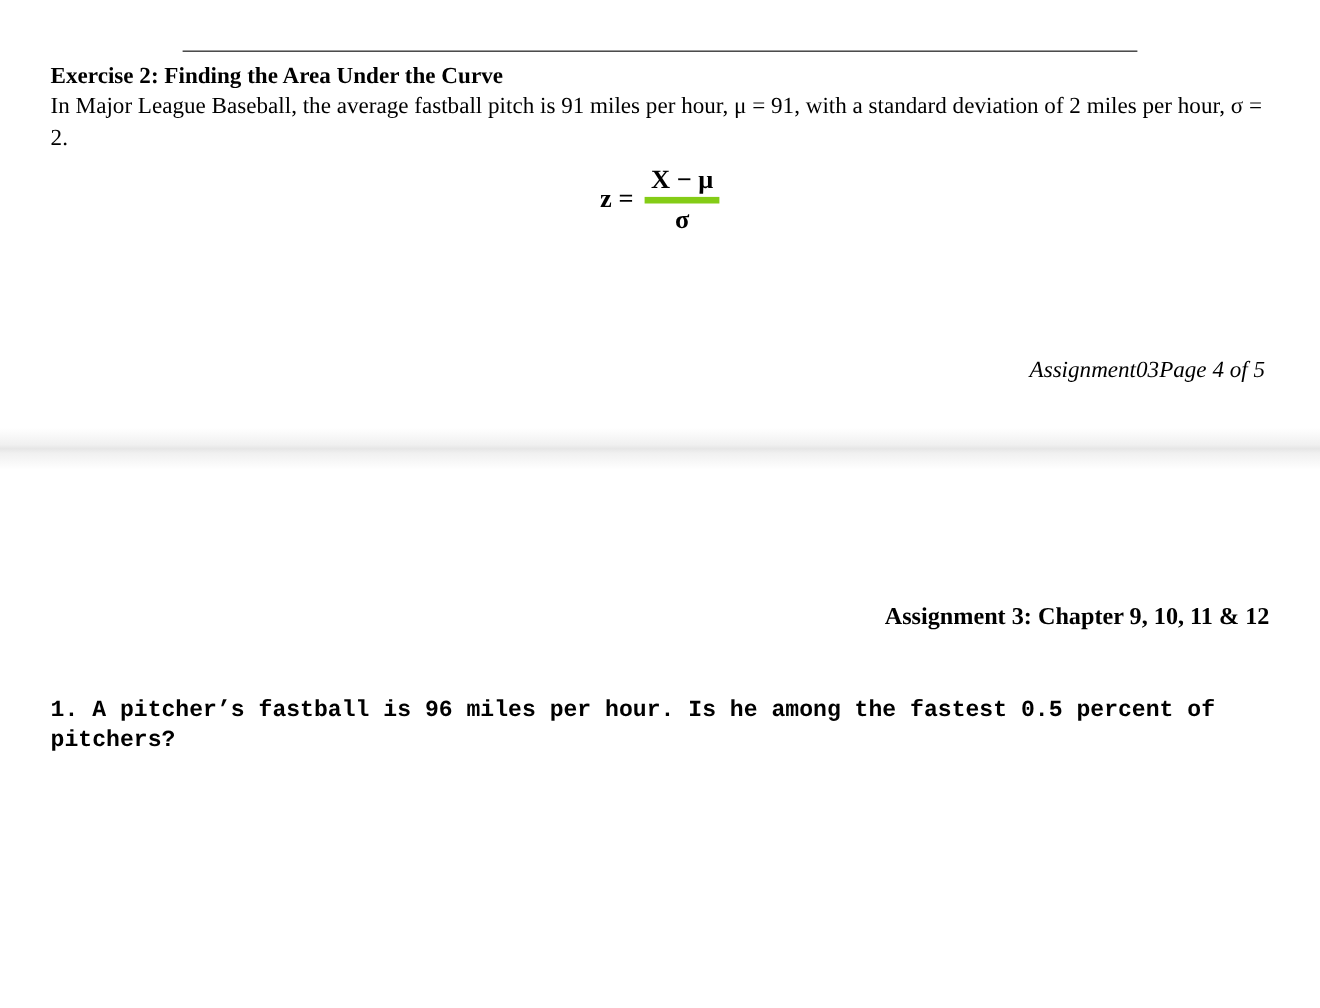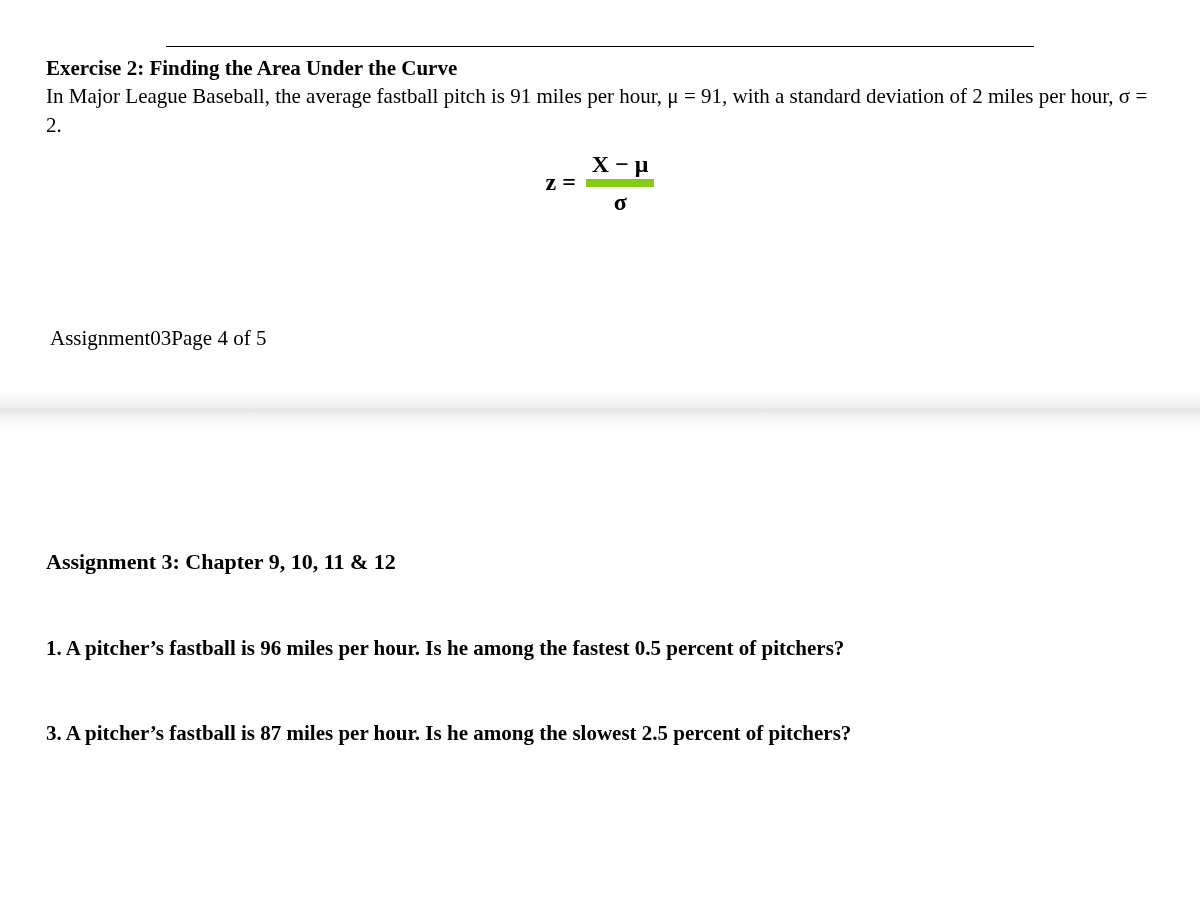--- a/index.html
+++ b/index.html
@@ -37,59 +37,61 @@
       font-size: 24px;
       font-weight: bold;
     }
     .formula .frac {
       display: inline-block;
       vertical-align: middle;
       text-align: center;
       margin-left: 4px;
     }
     .formula .num {
-      border-bottom: 8px solid #84cc16;
+      border-bottom: 6px solid #84cc16;
       padding: 0 6px 2px 6px;
       line-height: 1.1;
     }
     .formula .den {
       padding-top: 2px;
       line-height: 1.1;
     }
     .formula .lhs {
       display: inline-block;
       vertical-align: middle;
       padding-bottom: 2px;
     }
     .footer-row {
       display: flex;
-      justify-content: flex-start;
+      justify-content: flex-end;
       font-size: 21px;
       margin-top: 110px;
       padding: 0 4px;
+      font-style: italic;
     }
     .page-gap {
       height: 38px;
       background: linear-gradient(to bottom, #ffffff 0%, #f0f0f0 40%, #e6e6e6 50%, #f0f0f0 60%, #ffffff 100%);
       margin-top: 40px;
     }
     .page-bottom {
       padding: 120px 46px 0 46px;
     }
     .assignment-header {
       font-weight: bold;
       font-size: 22px;
-      text-align: left;
+      text-align: right;
       margin-bottom: 60px;
     }
     .question {
       font-weight: bold;
       font-size: 21px;
       margin-bottom: 58px;
       line-height: 1.3;
+      font-family: Liberation Mono, monospace;
     }
     .question:last-child {
       margin-bottom: 0;
     }
   </style>
 </head>
 <body>
 
 <div class="page-top">
   <div class="top-border"></div>
@@ -108,14 +110,13 @@
     <span>Assignment03</span>
     <span>Page 4 of 5</span>
   </div>
 </div>
 
 <div class="page-gap"></div>
 
 <div class="page-bottom">
   <div class="assignment-header">Assignment 3: Chapter 9, 10, 11 &amp; 12</div>
   <div class="question">1. A pitcher’s fastball is 96 miles per hour. Is he among the fastest 0.5 percent of pitchers?</div>
-  <div class="question">3. A pitcher’s fastball is 87 miles per hour. Is he among the slowest 2.5 percent of pitchers?</div>
 </div>
 
 </body></html>

